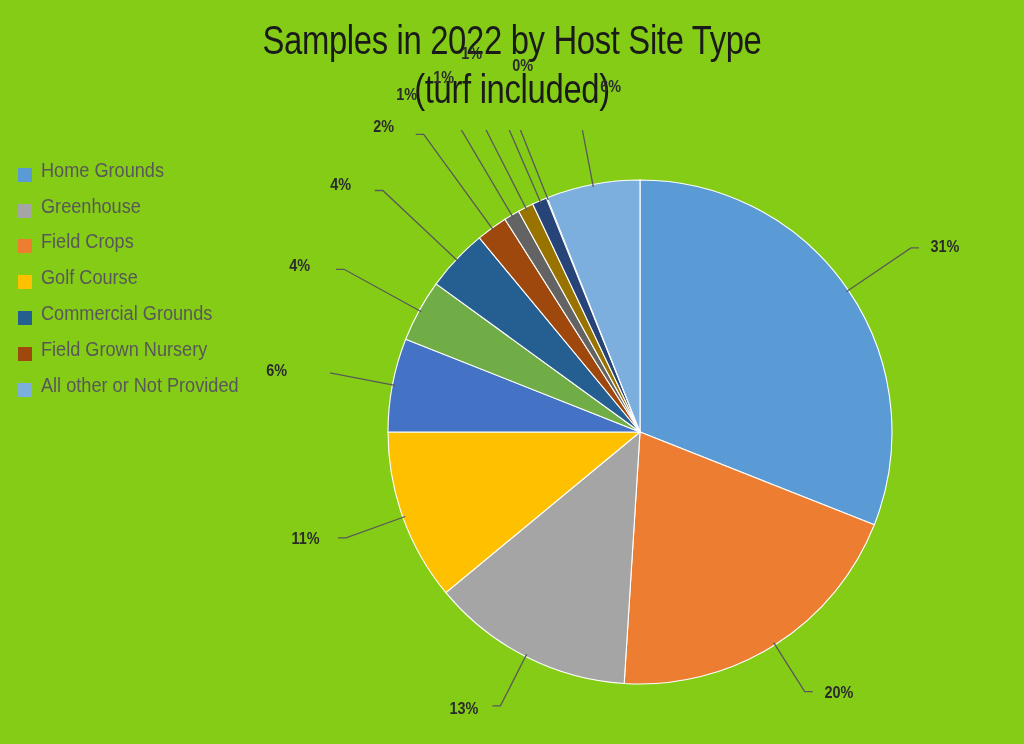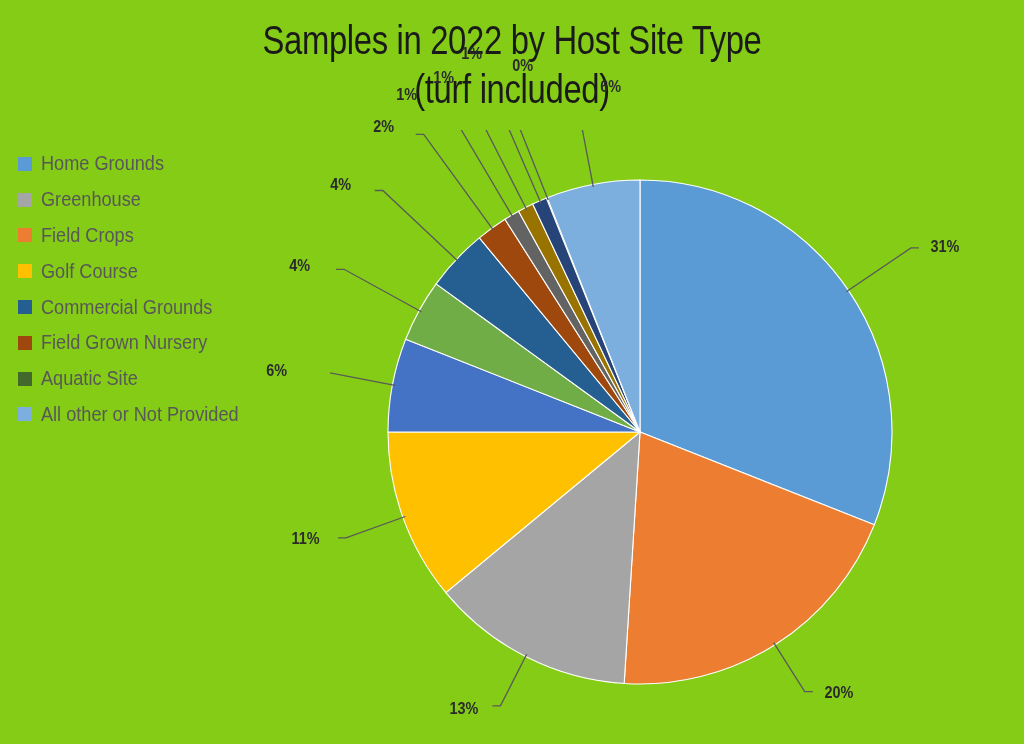--- a/index.html
+++ b/index.html
@@ -43,21 +43,21 @@
 
   
   #legend {
     position: absolute;
     left: 18px;
     top: 146px;
     width: 290px;
   }
   .legend-item {
     display: flex;
-    align-items: center;
+    align-items: flex-end;
     height: 35.8px;
   }
   .legend-swatch {
     width: 14px;
     height: 14px;
     flex: 0 0 14px;
     margin-right: 9px;
   }
   .legend-label {
     font-family: "Liberation Sans", sans-serif;
@@ -120,24 +120,20 @@
       </div>
       <div class="legend-item">
         <span class="legend-swatch" style="background: rgb(37, 94, 145);"></span>
         <span class="legend-label">Commercial Grounds</span>
       </div>
       <div class="legend-item">
         <span class="legend-swatch" style="background: rgb(158, 72, 14);"></span>
         <span class="legend-label">Field Grown Nursery</span>
       </div>
       <div class="legend-item">
-        <span class="legend-swatch" style="background: rgb(67, 104, 43);"></span>
-        <span class="legend-label">Aquatic Site</span>
-      </div>
-      <div class="legend-item">
         <span class="legend-swatch" style="background: rgb(124, 175, 221);"></span>
         <span class="legend-label">All other or Not Provided</span>
       </div>
     </div>
 
   <div id="pie-wrap">
     <svg id="pie-svg" viewBox="0 0 640 600">
       <g id="slices-group">
           <path class="pie-slice" d="M 310 302 L 310.00 50.00 A 252 252 0 0 1 544.30 394.77 Z" fill="#5b9bd5"></path>
           <path class="pie-slice" d="M 310 302 L 544.30 394.77 A 252 252 0 0 1 294.18 553.50 Z" fill="#ed7d31"></path>

